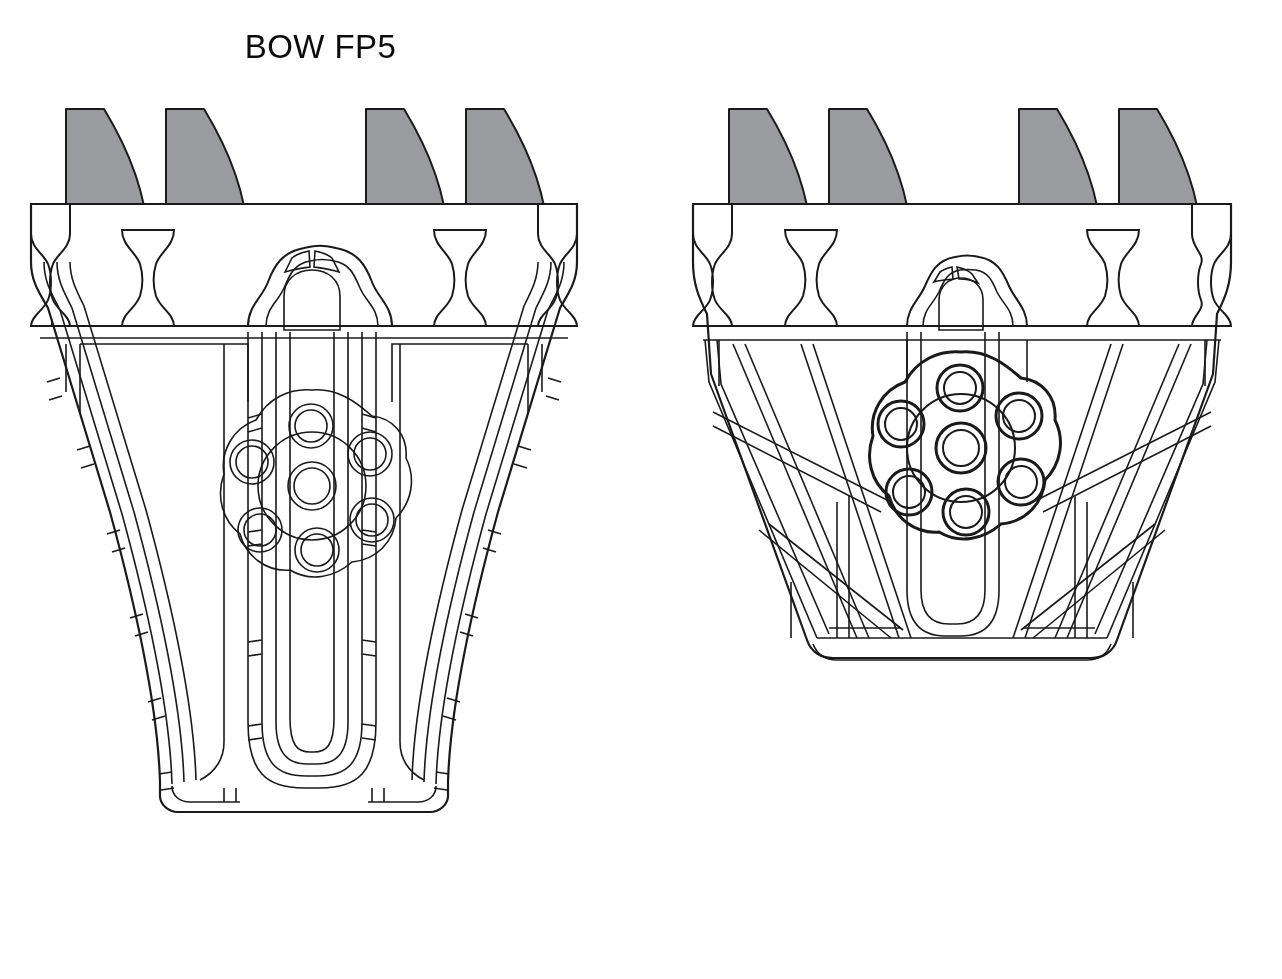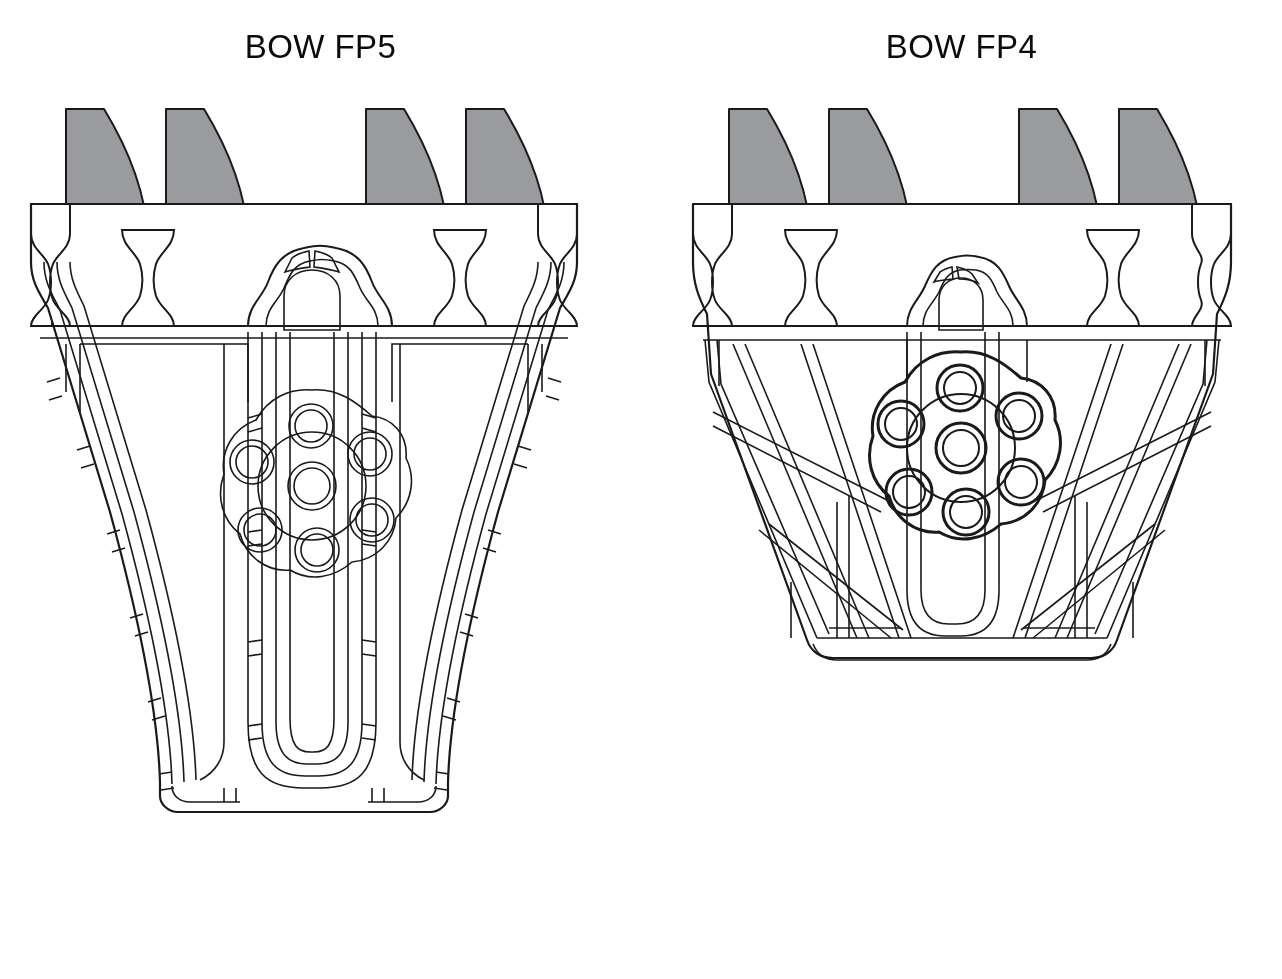--- a/index.html
+++ b/index.html
@@ -332,21 +332,20 @@
              <circle class="ln ln-thin" fill="#ffffff" cx="-60" cy="-30" r="16"></circle>
             </g>
         </g>
       </g>
 
     </svg>
   </div>
 
   <div class="panel" id="panel-right">
 
-    <div class="fig-title">BOW FP4</div>
 
     <svg class="fig-svg" viewBox="0 0 641 790" preserveAspectRatio="xMidYMid meet">
 
       <defs>
         <g id="bladeR">
           <path d="M -30,-120 L 8,-120
                    C 36,-74 50,-30 52,8
                    L 40,8
                    C 36,22 32,36 18,46
                    C 6,55 -6,58 -18,62

